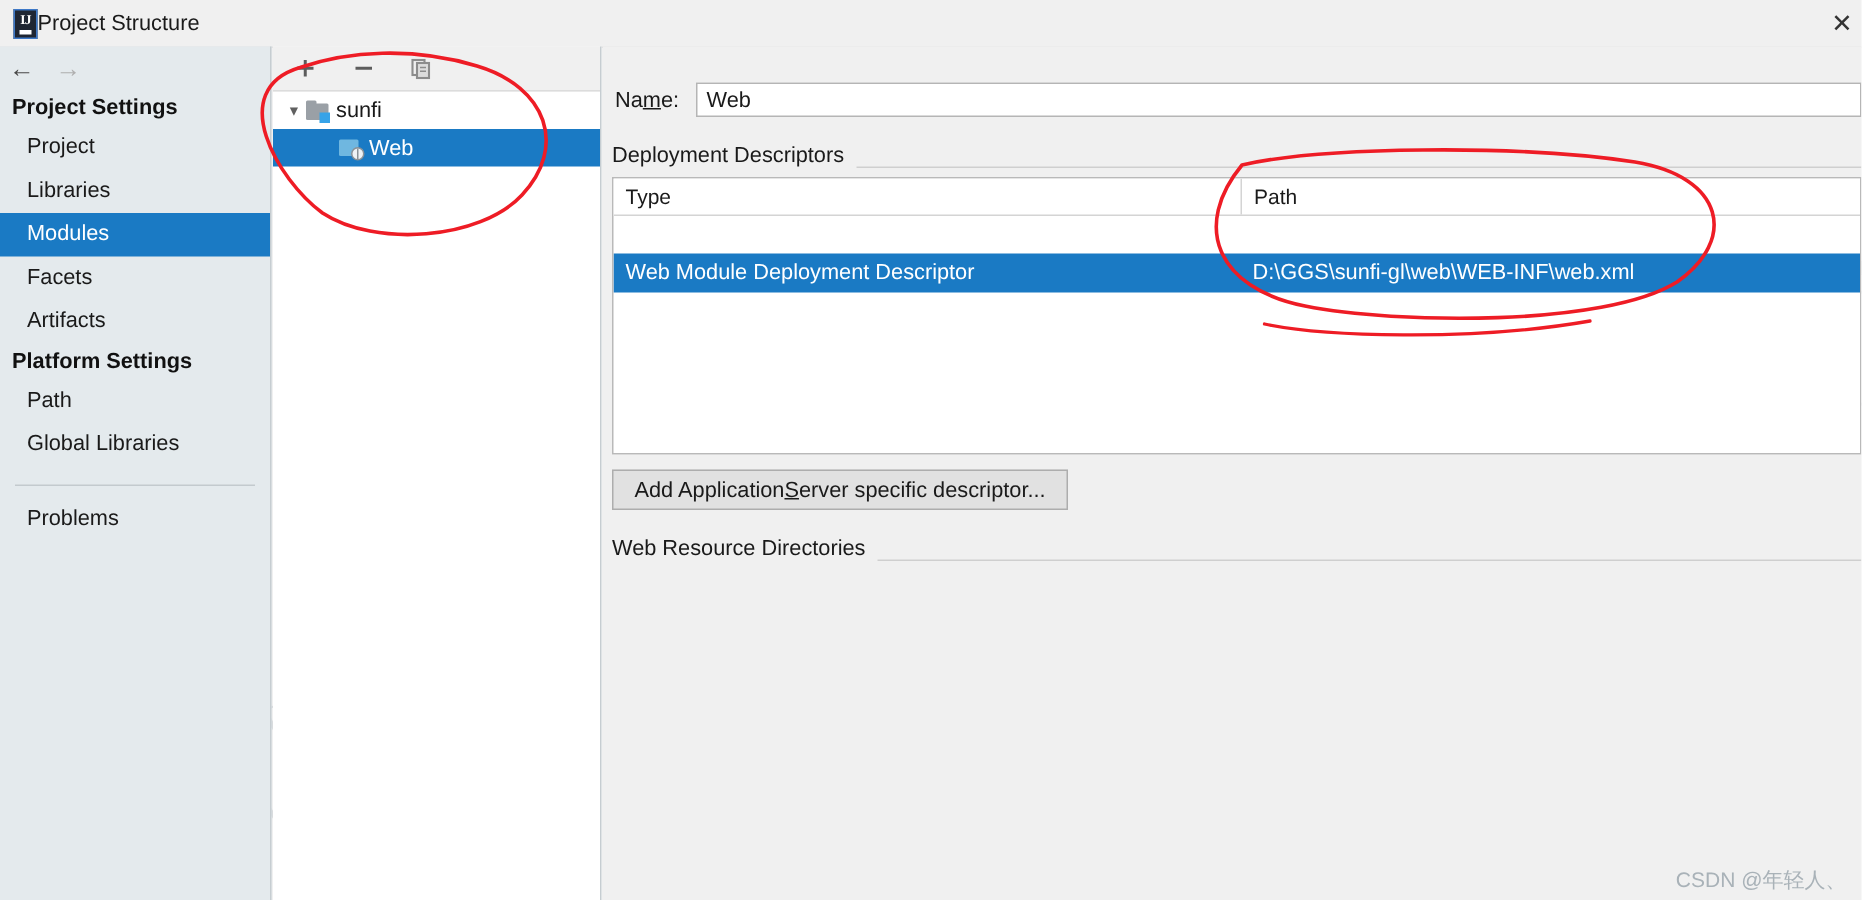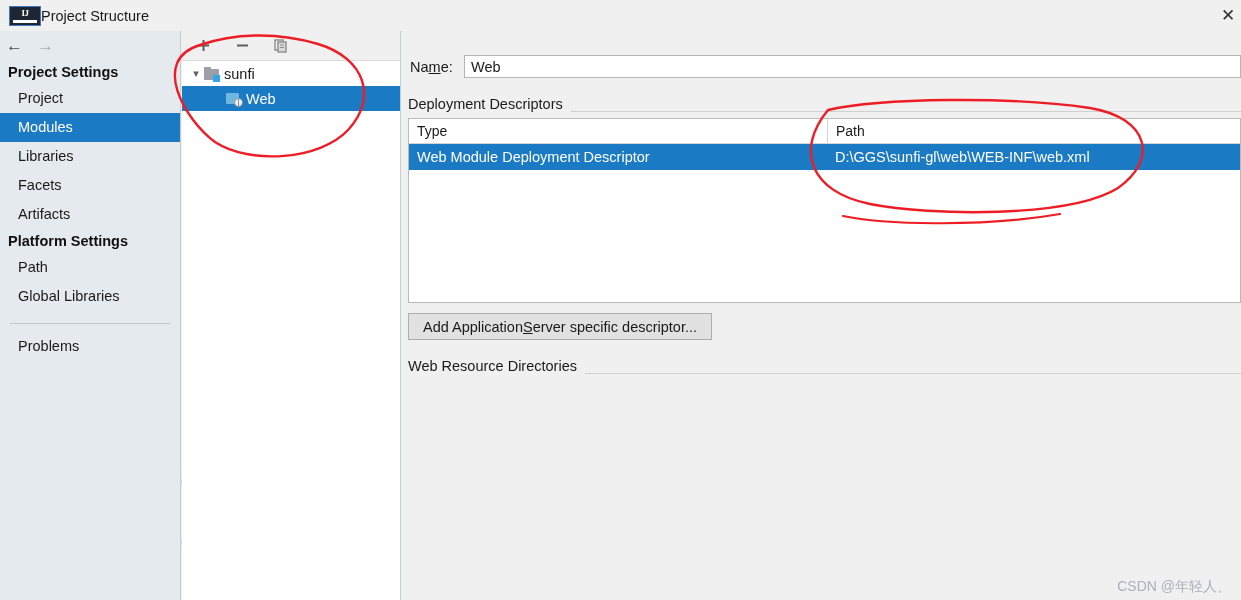--- a/index.html
+++ b/index.html
@@ -18,21 +18,21 @@
 
   
   #titlebar {
     position: absolute; left: 0; top: 0;
     width: 1241px; height: 31px;
     background: #f0f0f0;
     border-bottom: 1px solid #e2e2e2;
     display: flex; align-items: center;
   }
   #ij-logo {
-    width: 32px; height: 20px;
+    width: 16px; height: 20px;
     margin-left: 9px;
     background: #1f2633;
     border: 1px solid #3d78c8;
     box-sizing: border-box;
     position: relative;
   }
   #ij-logo .ij-text {
     position: absolute; left: 0; right: 0; top: 1px;
     text-align: center;
     font-size: 9px; font-weight: bold;
@@ -245,20 +245,21 @@
     font-size: 14px;
     color: #1a1a1a;
     line-height: 24px;
     padding-left: 8px;
     box-sizing: border-box;
   }
   .tbl-header .th.col2 { border-left: 1px solid #d4d4d4; }
   .tbl-row {
     display: flex;
     height: 26px;
+    margin-top: 25px;
   }
   .tbl-row.selected { background: #1a7ac4; color: #ffffff; }
   .tbl-row .td {
     font-size: 14.5px;
     line-height: 26px;
     padding-left: 8px;
     box-sizing: border-box;
     display: flex; align-items: center;
     white-space: nowrap;
     overflow: hidden;
@@ -354,22 +355,22 @@
 
   <div id="sidebar">
     <div id="navbtns">
       <span class="navarrow enabled">←</span>
       <span class="navarrow disabled">→</span>
     </div>
 
     <div>
       <div class="side-group-title">Project Settings</div>
       <div class="side-item">Project</div>
+      <div class="side-item">Libraries</div>
       <div class="side-item selected">Modules</div>
-      <div class="side-item">Libraries</div>
       <div class="side-item">Facets</div>
       <div class="side-item">Artifacts</div>
     </div>
 
     <div>
       <div class="side-group-title">Platform Settings</div>
       <div class="side-item">Path</div>
       <div class="side-item">Global Libraries</div>
     </div>
 

